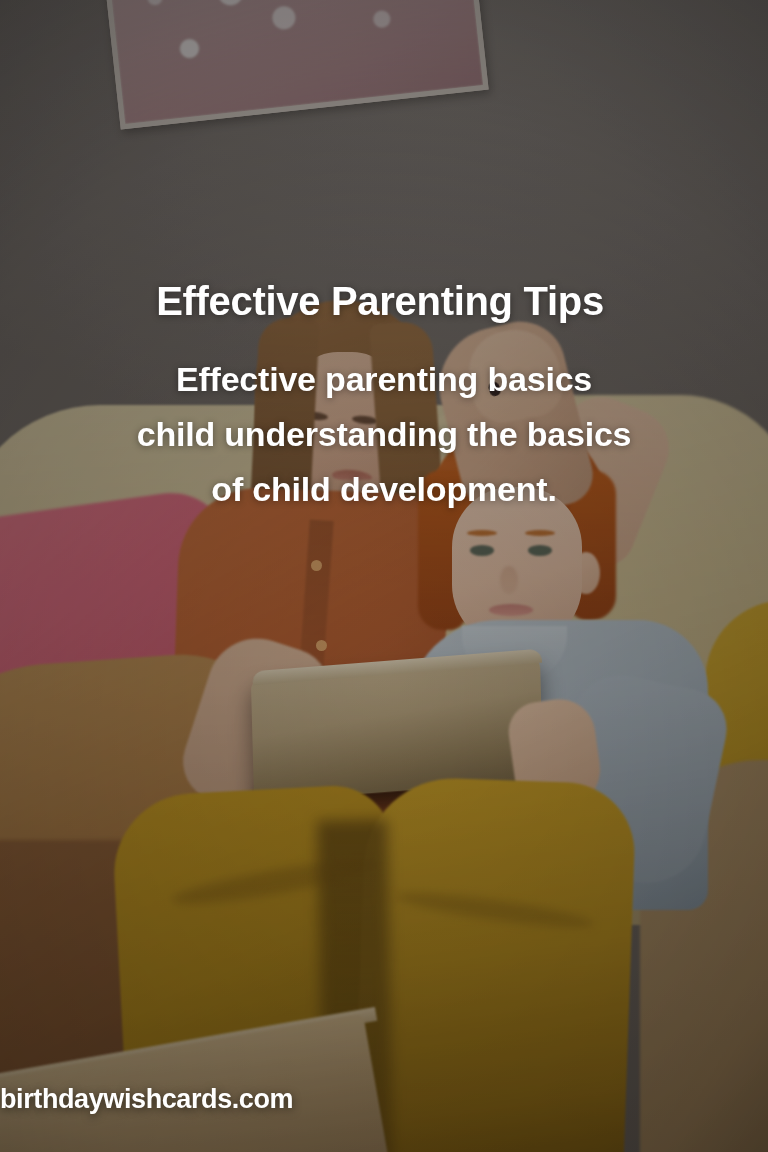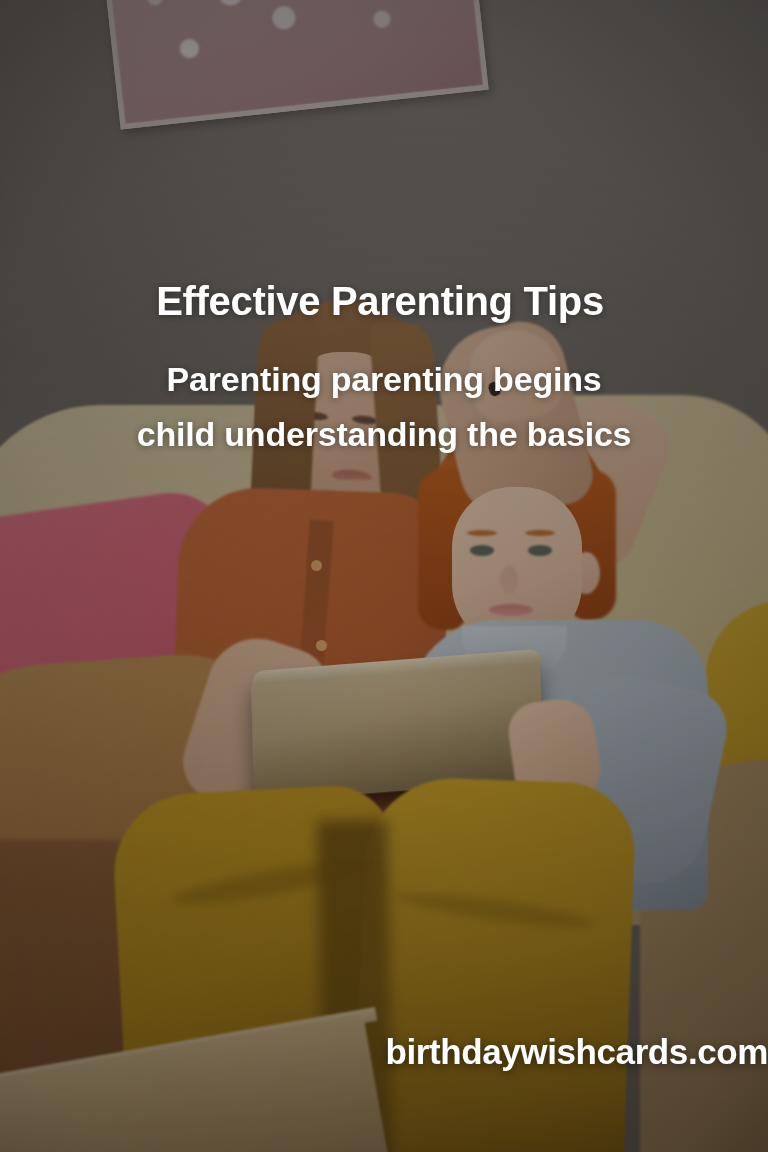--- a/index.html
+++ b/index.html
@@ -369,24 +369,24 @@
     position:absolute; left:52px; right:52px; top:352px;
     text-align:center;
     color:#ffffff;
     font-size:34px;
     font-weight:700;
     line-height:1.62;
     letter-spacing:-0.2px;
     text-shadow:0 1px 7px rgba(0,0,0,.40);
   }
   .watermark {
-    position:absolute; left:0; right:0; top:1032px;
-    text-align:right;
+    position:absolute; left:0; right:0; top:1084px;
+    text-align:left;
     color:#ffffff;
-    font-size:35px;
+    font-size:27px;
     font-weight:700;
     letter-spacing:-0.4px;
     text-shadow:0 2px 8px rgba(0,0,0,.55);
   }
 </style>
 </head>
 <body>
 
 <div id="poster">
 
@@ -458,20 +458,21 @@
 
     <div class="warm"></div>
     <div class="grade"></div>
     <div class="dim"></div>
   </div>
 
   <div class="overlay">
     <div class="title">Effective Parenting Tips</div>
 
     <div class="subtitle">
-      <div>Parenting parenting begins</div>
+      <div>Effective parenting basics</div>
       <div>child understanding the basics</div>
+      <div>of child development.</div>
     </div>
 
     <div class="watermark">birthdaywishcards.com</div>
   </div>
 
 </div>
 
 </body></html>

